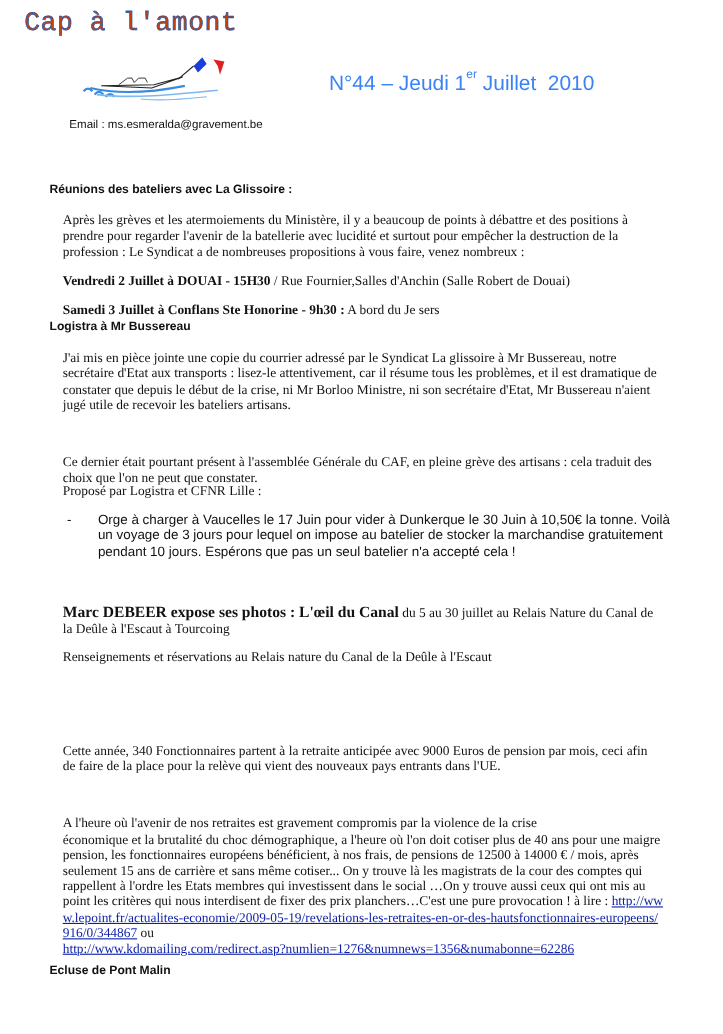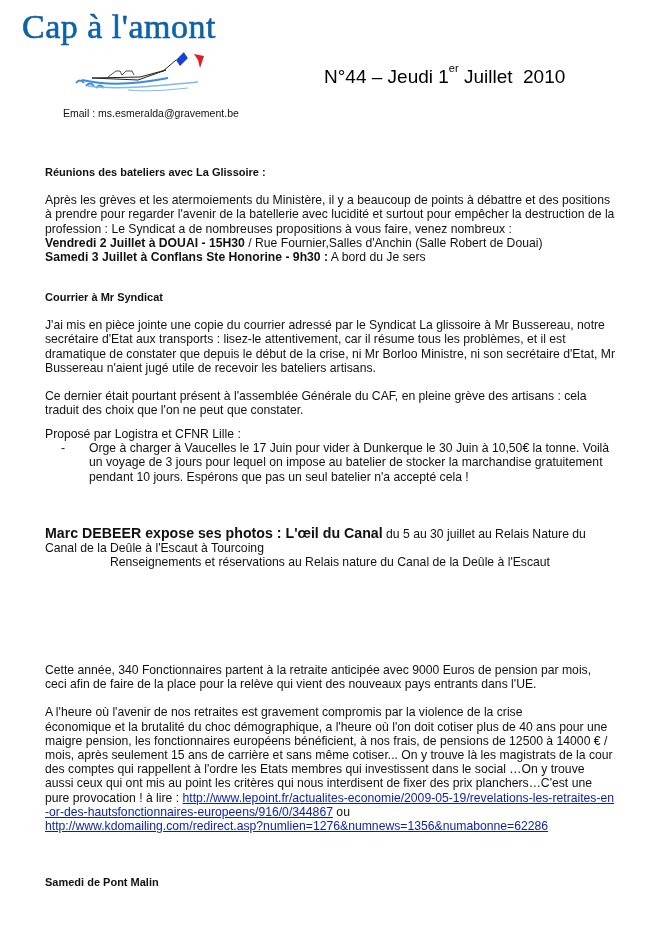--- a/index.html
+++ b/index.html
@@ -1,32 +1,32 @@
 <!DOCTYPE html>
 <html><head>
 <meta charset="utf-8">
 <style>
   html, body { margin:0; padding:0; background:#ffffff; }
   body { width:657px; height:940px; position:relative; overflow:hidden;
          font-family:"Liberation Sans", sans-serif; color:#111; }
-  .logo-title { position:absolute; left:22px; top:8px; font-size:34px; color:#0369a1;
-                font-family:Liberation Serif, serif; letter-spacing:0.5px;
+  .logo-title { position:absolute; left:22px; top:8px; font-size:24px; color:#c2410c;
+                font-family:Liberation Mono, monospace; letter-spacing:0.5px;
                 -webkit-text-stroke:0.6px #1c54b0; }
   .logo-boat { position:absolute; left:68px; top:50px; width:140px; height:50px; }
-  .issue { position:absolute; left:299px; top:66px; font-size:19px; color:#000000;margin-left:25px; }
+  .issue { position:absolute; left:299px; top:66px; font-size:19px; color:#3b82f6; }
   .issue sup { font-size:11px; vertical-align:top; position:relative; top:-4px; }
   .email { position:absolute; left:63px; top:107px; font-size:10.5px; color:#111; }
   .sec { position:absolute; left:45px; width:570px; font-size:12.2px; line-height:14.2px; }
   .h { font-weight:bold; font-size:11px; margin:0 0 14px 0; }
-  .p { margin:0; }
+  .p { margin:12px;font-family:Liberation Serif, serif; }
   .gap { height:14px; }
   .b { font-weight:bold; }
   .bullet { display:flex; margin-left:16px; }
   .bullet .dash { width:28px; flex:none; }
-  .center { text-align:center; }
+  .center { }
   a { color:#1a0dab; color:#0b1fa8; text-decoration:underline; }
   .bigb { font-weight:bold; font-size:14.2px; }
 </style>
 </head>
 <body>
 
 <div class="logo-title">Cap à l'amont</div>
 
 <svg class="logo-boat" viewBox="0 0 140 50">
 
@@ -54,40 +54,40 @@
 <div class="email">Email : ms.esmeralda@gravement.be</div>
 
 <div class="sec" style="top:165px;">
   <div class="h">Réunions des bateliers avec La Glissoire :</div>
   <p class="p">Après les grèves et les atermoiements du Ministère, il y a beaucoup de points à débattre et des positions à prendre pour regarder l'avenir de la batellerie avec lucidité et surtout pour empêcher la destruction de la profession : Le Syndicat a de nombreuses propositions à vous faire, venez nombreux :</p>
   <p class="p"><span class="b">Vendredi 2 Juillet à DOUAI - 15H30</span><span> / Rue Fournier,Salles d'Anchin (Salle Robert de Douai)</span></p>
   <p class="p"><span class="b">Samedi 3 Juillet à Conflans Ste Honorine - 9h30 :</span><span> A bord du Je sers</span></p>
 </div>
 
 <div class="sec" style="top:290px;">
-  <div class="h">Courrier à Mr Syndicat</div>
+  <div class="h">Logistra à Mr Bussereau</div>
   <p class="p">J'ai mis en pièce jointe une copie du courrier adressé par le Syndicat La glissoire à Mr Bussereau, notre secrétaire d'Etat aux transports : lisez-le attentivement, car il résume tous les problèmes, et il est dramatique de constater que depuis le début de la crise, ni Mr Borloo Ministre, ni son secrétaire d'Etat, Mr Bussereau n'aient jugé utile de recevoir les bateliers artisans.</p>
   <div class="gap"></div>
   <p class="p">Ce dernier était pourtant présent à l'assemblée Générale du CAF, en pleine grève des artisans : cela traduit des choix que l'on ne peut que constater.</p>
 </div>
 
 <div class="sec" style="top:427px;">
   <p class="p">Proposé par Logistra et CFNR Lille :</p>
   <div class="bullet">
     <span class="dash">-</span>
     <span>Orge à charger à Vaucelles le 17 Juin pour vider à Dunkerque le 30 Juin à 10,50€ la tonne. Voilà un voyage de 3 jours pour lequel on impose au batelier de stocker la marchandise gratuitement pendant 10 jours. Espérons que pas un seul batelier n'a accepté cela !</span>
   </div>
 </div>
 
-<div class="sec" style="top:526px;">
+<div class="sec" style="top:538px;">
   <p class="p"><span class="bigb">Marc DEBEER expose ses photos : L'œil du Canal</span><span> du 5 au 30 juillet au Relais Nature du Canal de la Deûle à l'Escaut à Tourcoing</span></p>
   <p class="p center">Renseignements et réservations au Relais nature du Canal de la Deûle à l'Escaut</p>
 </div>
 
 <div class="sec" style="top:663px;">
   <p class="p">Cette année, 340 Fonctionnaires partent à la retraite anticipée avec 9000 Euros de pension par mois, ceci afin de faire de la place pour la relève qui vient des nouveaux pays entrants dans l'UE.</p>
   <div class="gap"></div>
   <p class="p"><span style="display:block">A l'heure où l'avenir de nos retraites est gravement compromis par la violence de la crise</span><span>économique et la brutalité du choc démographique, a l'heure où l'on doit cotiser plus de 40 ans pour une maigre pension, les fonctionnaires européens bénéficient, à nos frais, de pensions de 12500 à 14000 € / mois, après seulement 15 ans de carrière et sans même cotiser... On y trouve là les magistrats de la cour des comptes qui rappellent à l'ordre les Etats membres qui investissent dans le social …On y trouve aussi ceux qui ont mis au point les critères qui nous interdisent de fixer des prix planchers…C'est une pure provocation !  à lire : </span><a href="#" style="word-break:break-all">http://www.lepoint.fr/actualites-economie/2009-05-19/revelations-les-retraites-en-or-des-hautsfonctionnaires-europeens/916/0/344867</a><span> ou </span><br><a href="#">http://www.kdomailing.com/redirect.asp?numlien=1276&amp;numnews=1356&amp;numabonne=62286</a></p>
 </div>
 
 <div class="sec" style="top:875px;">
-  <div class="h">Samedi de Pont Malin</div>
+  <div class="h">Ecluse de Pont Malin</div>
 </div>
 
 </body></html>

